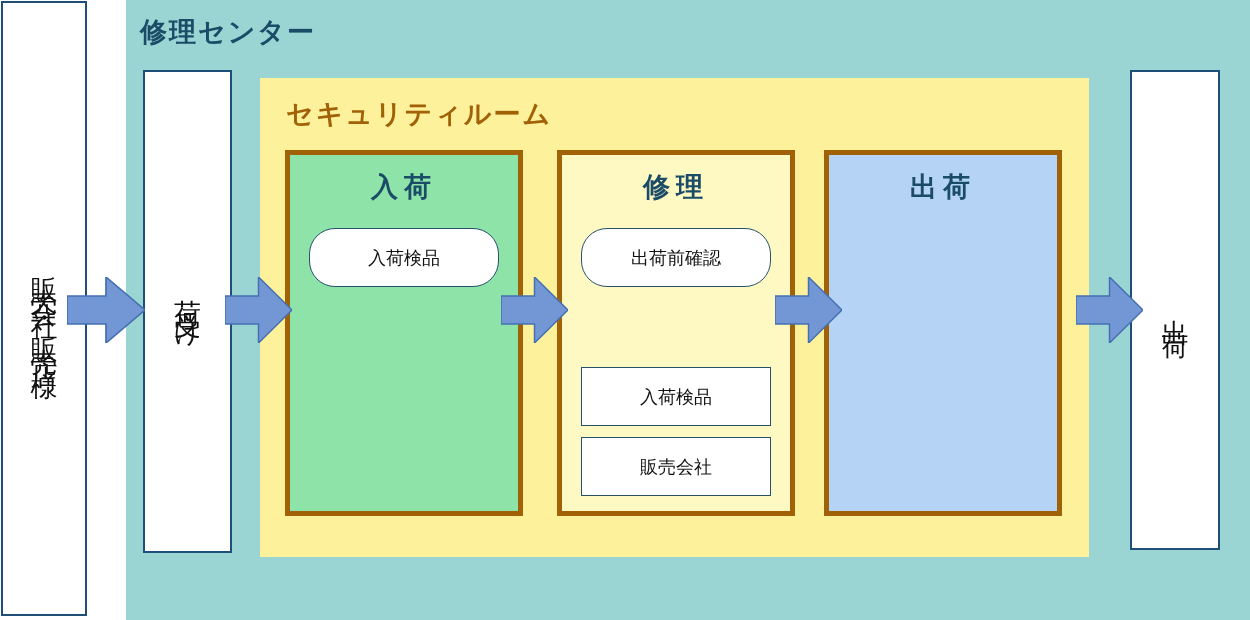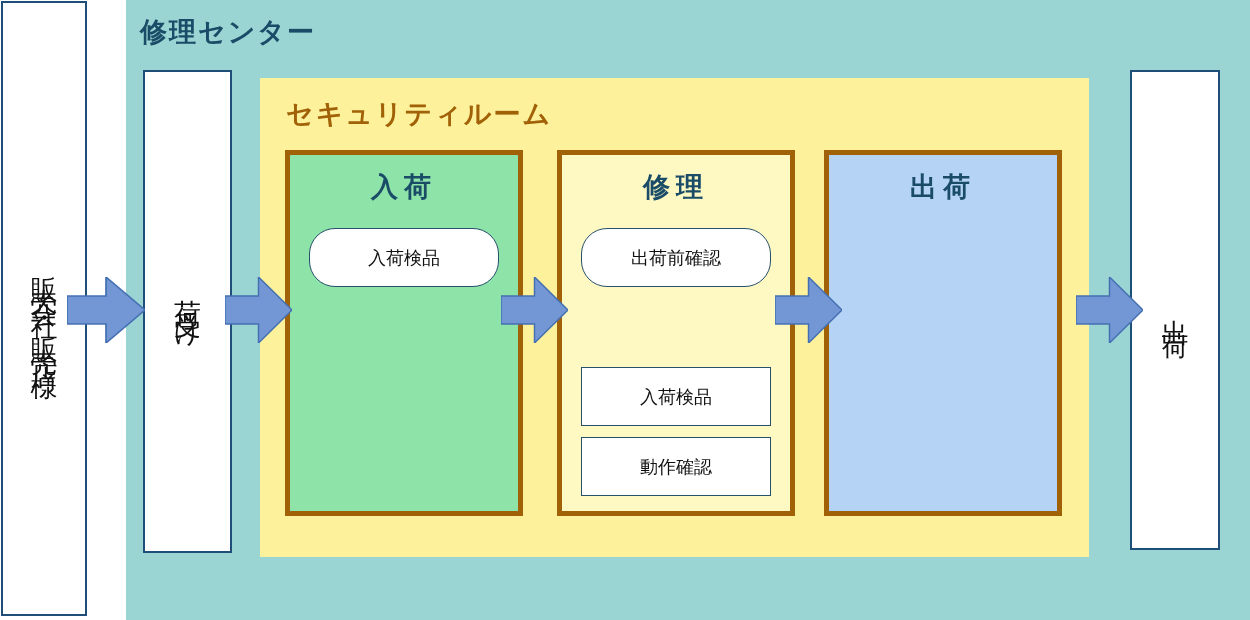--- a/index.html
+++ b/index.html
@@ -80,21 +80,21 @@
 
   <div class="abs section section-inbound" style="background: rgb(142, 227, 169);">
     <div class="section-title">入荷</div>
     <div class="step-box step-r1">入荷検品</div>
   </div>
 
   <div class="abs section section-repair" style="background: #fef9c3;">
     <div class="section-title">修理</div>
     <div class="step-box step-r1">出荷前確認</div>
     <div class="step-box step-r3">入荷検品</div>
-    <div class="step-box step-r4">動作確認</div>
+    <div class="step-box step-r4">販売会社</div>
   </div>
 
   <div class="abs section section-shipping" style="background: rgb(181, 211, 245);">
     <div class="section-title">出荷</div>
   </div>
 
   <div class="abs vbox outbound-box">
     <span class="vtext">出荷</span>
   </div>
 

